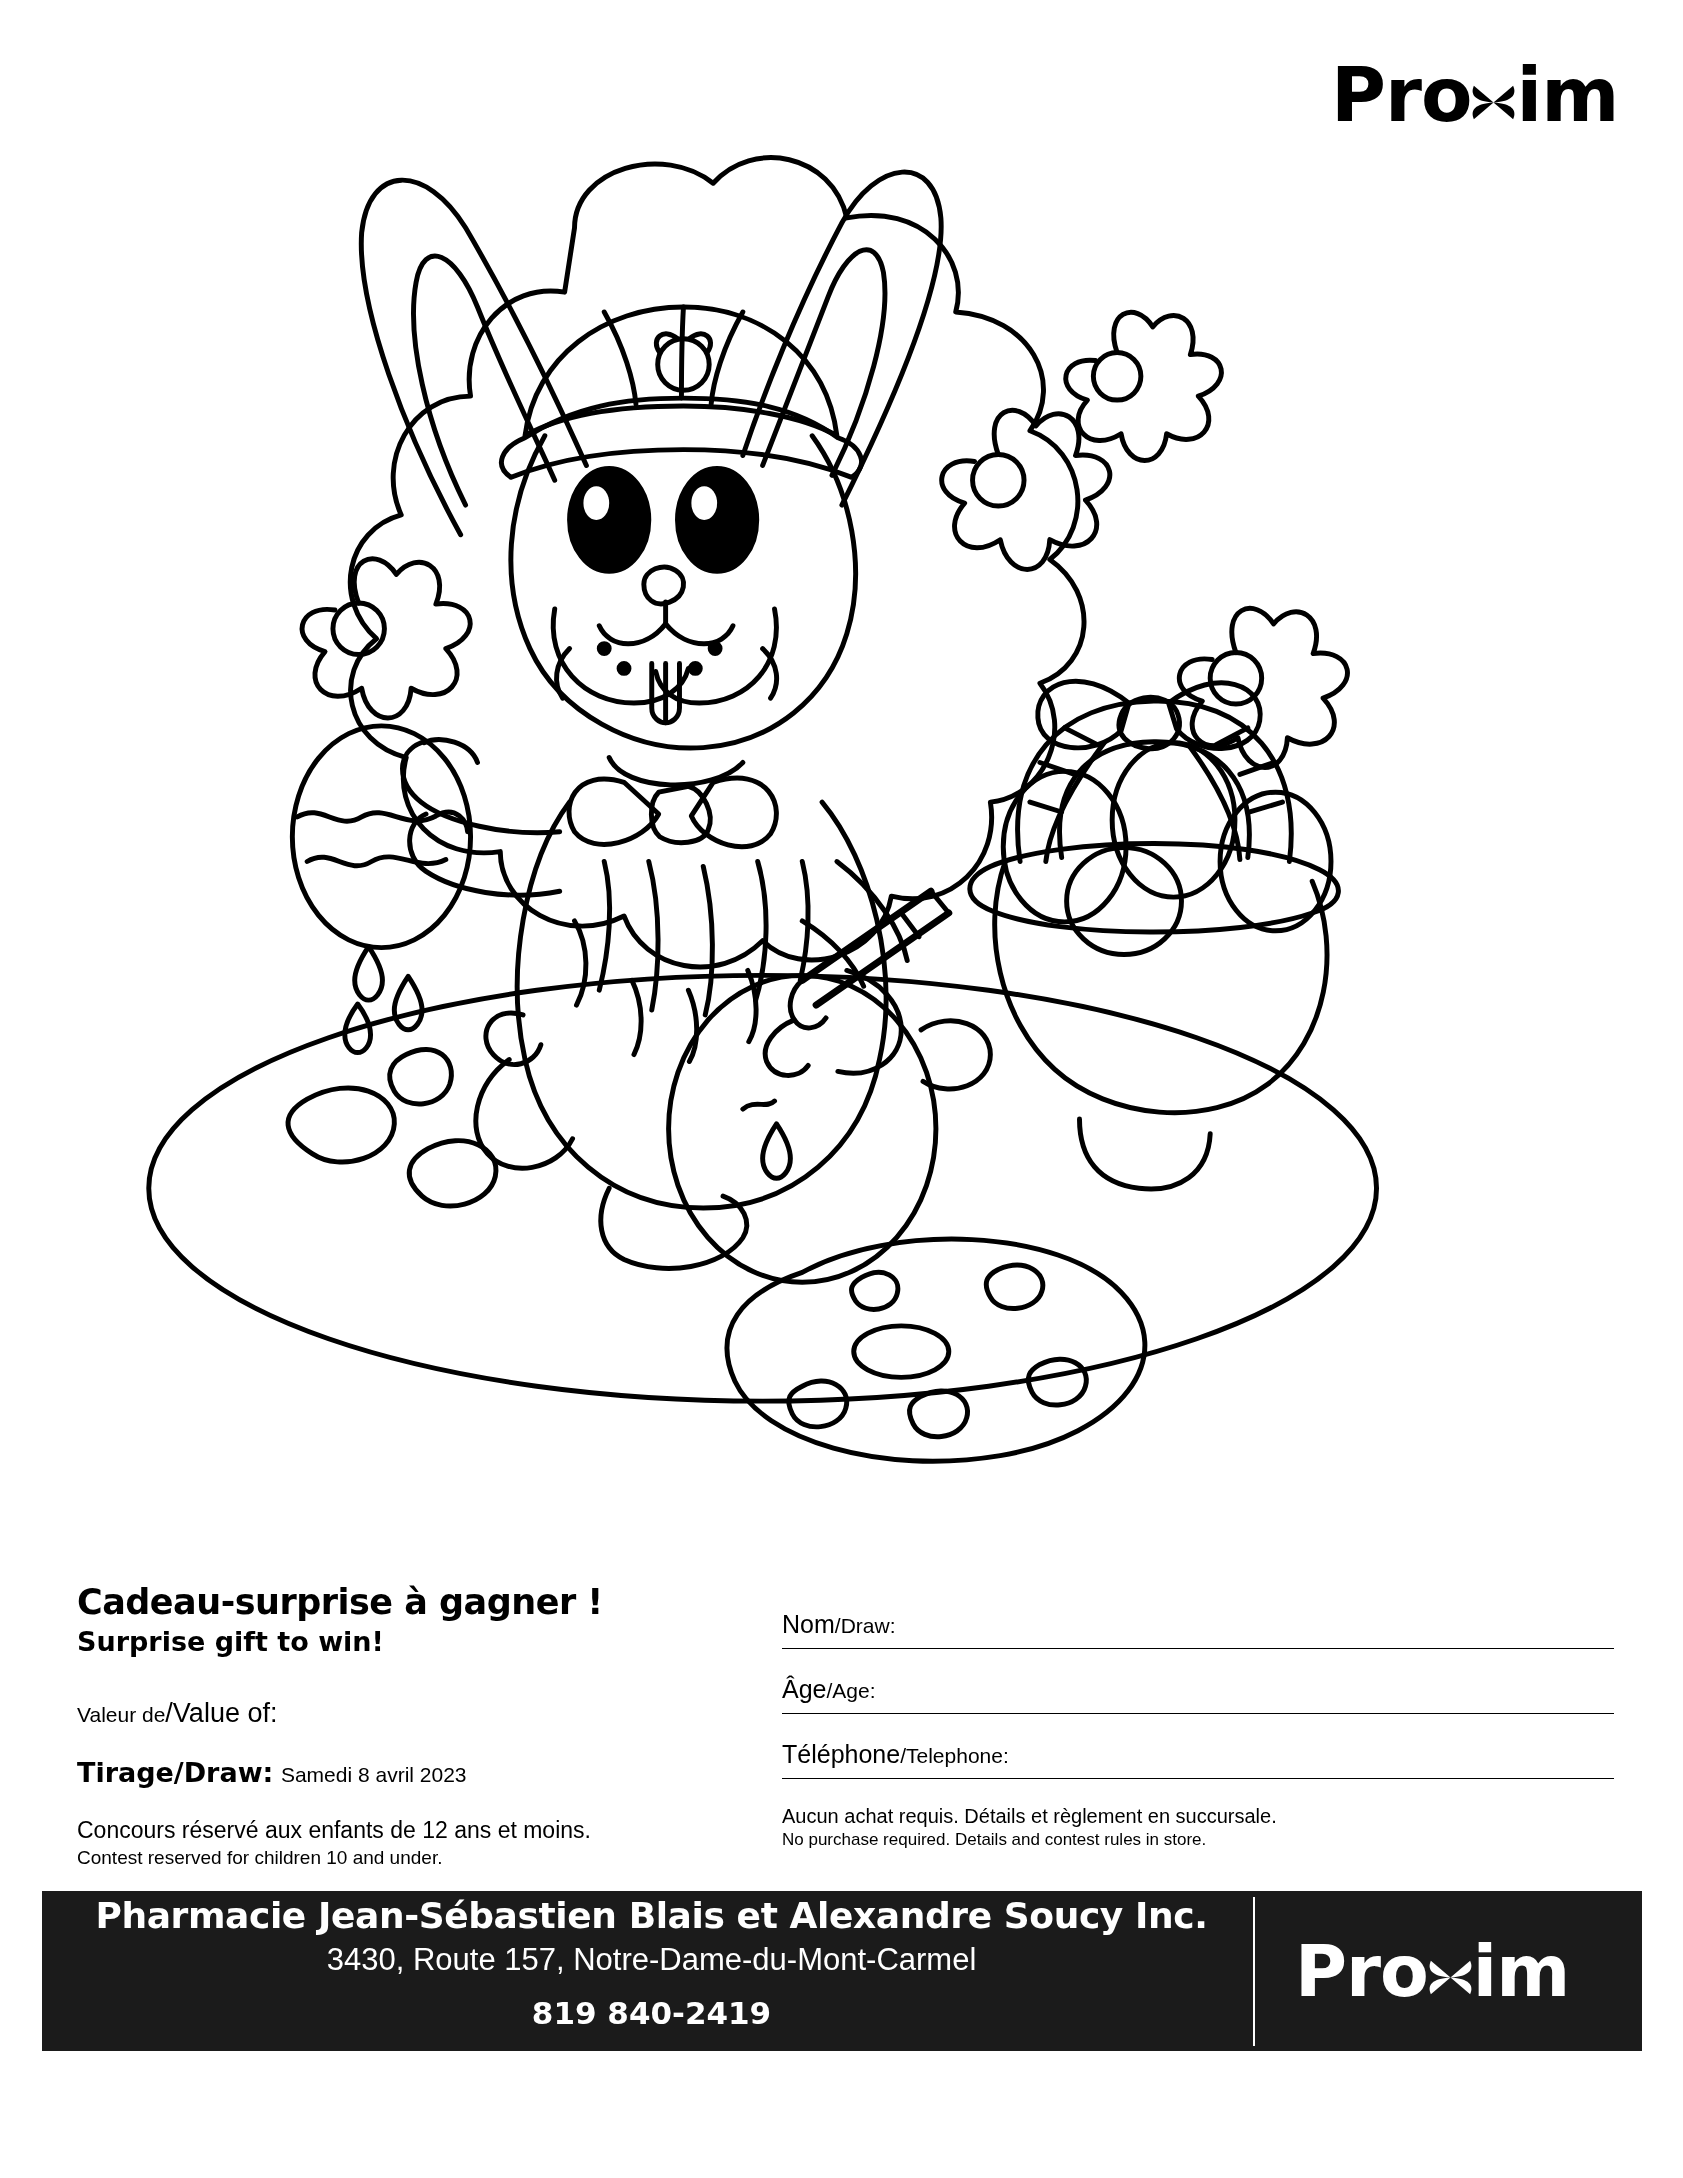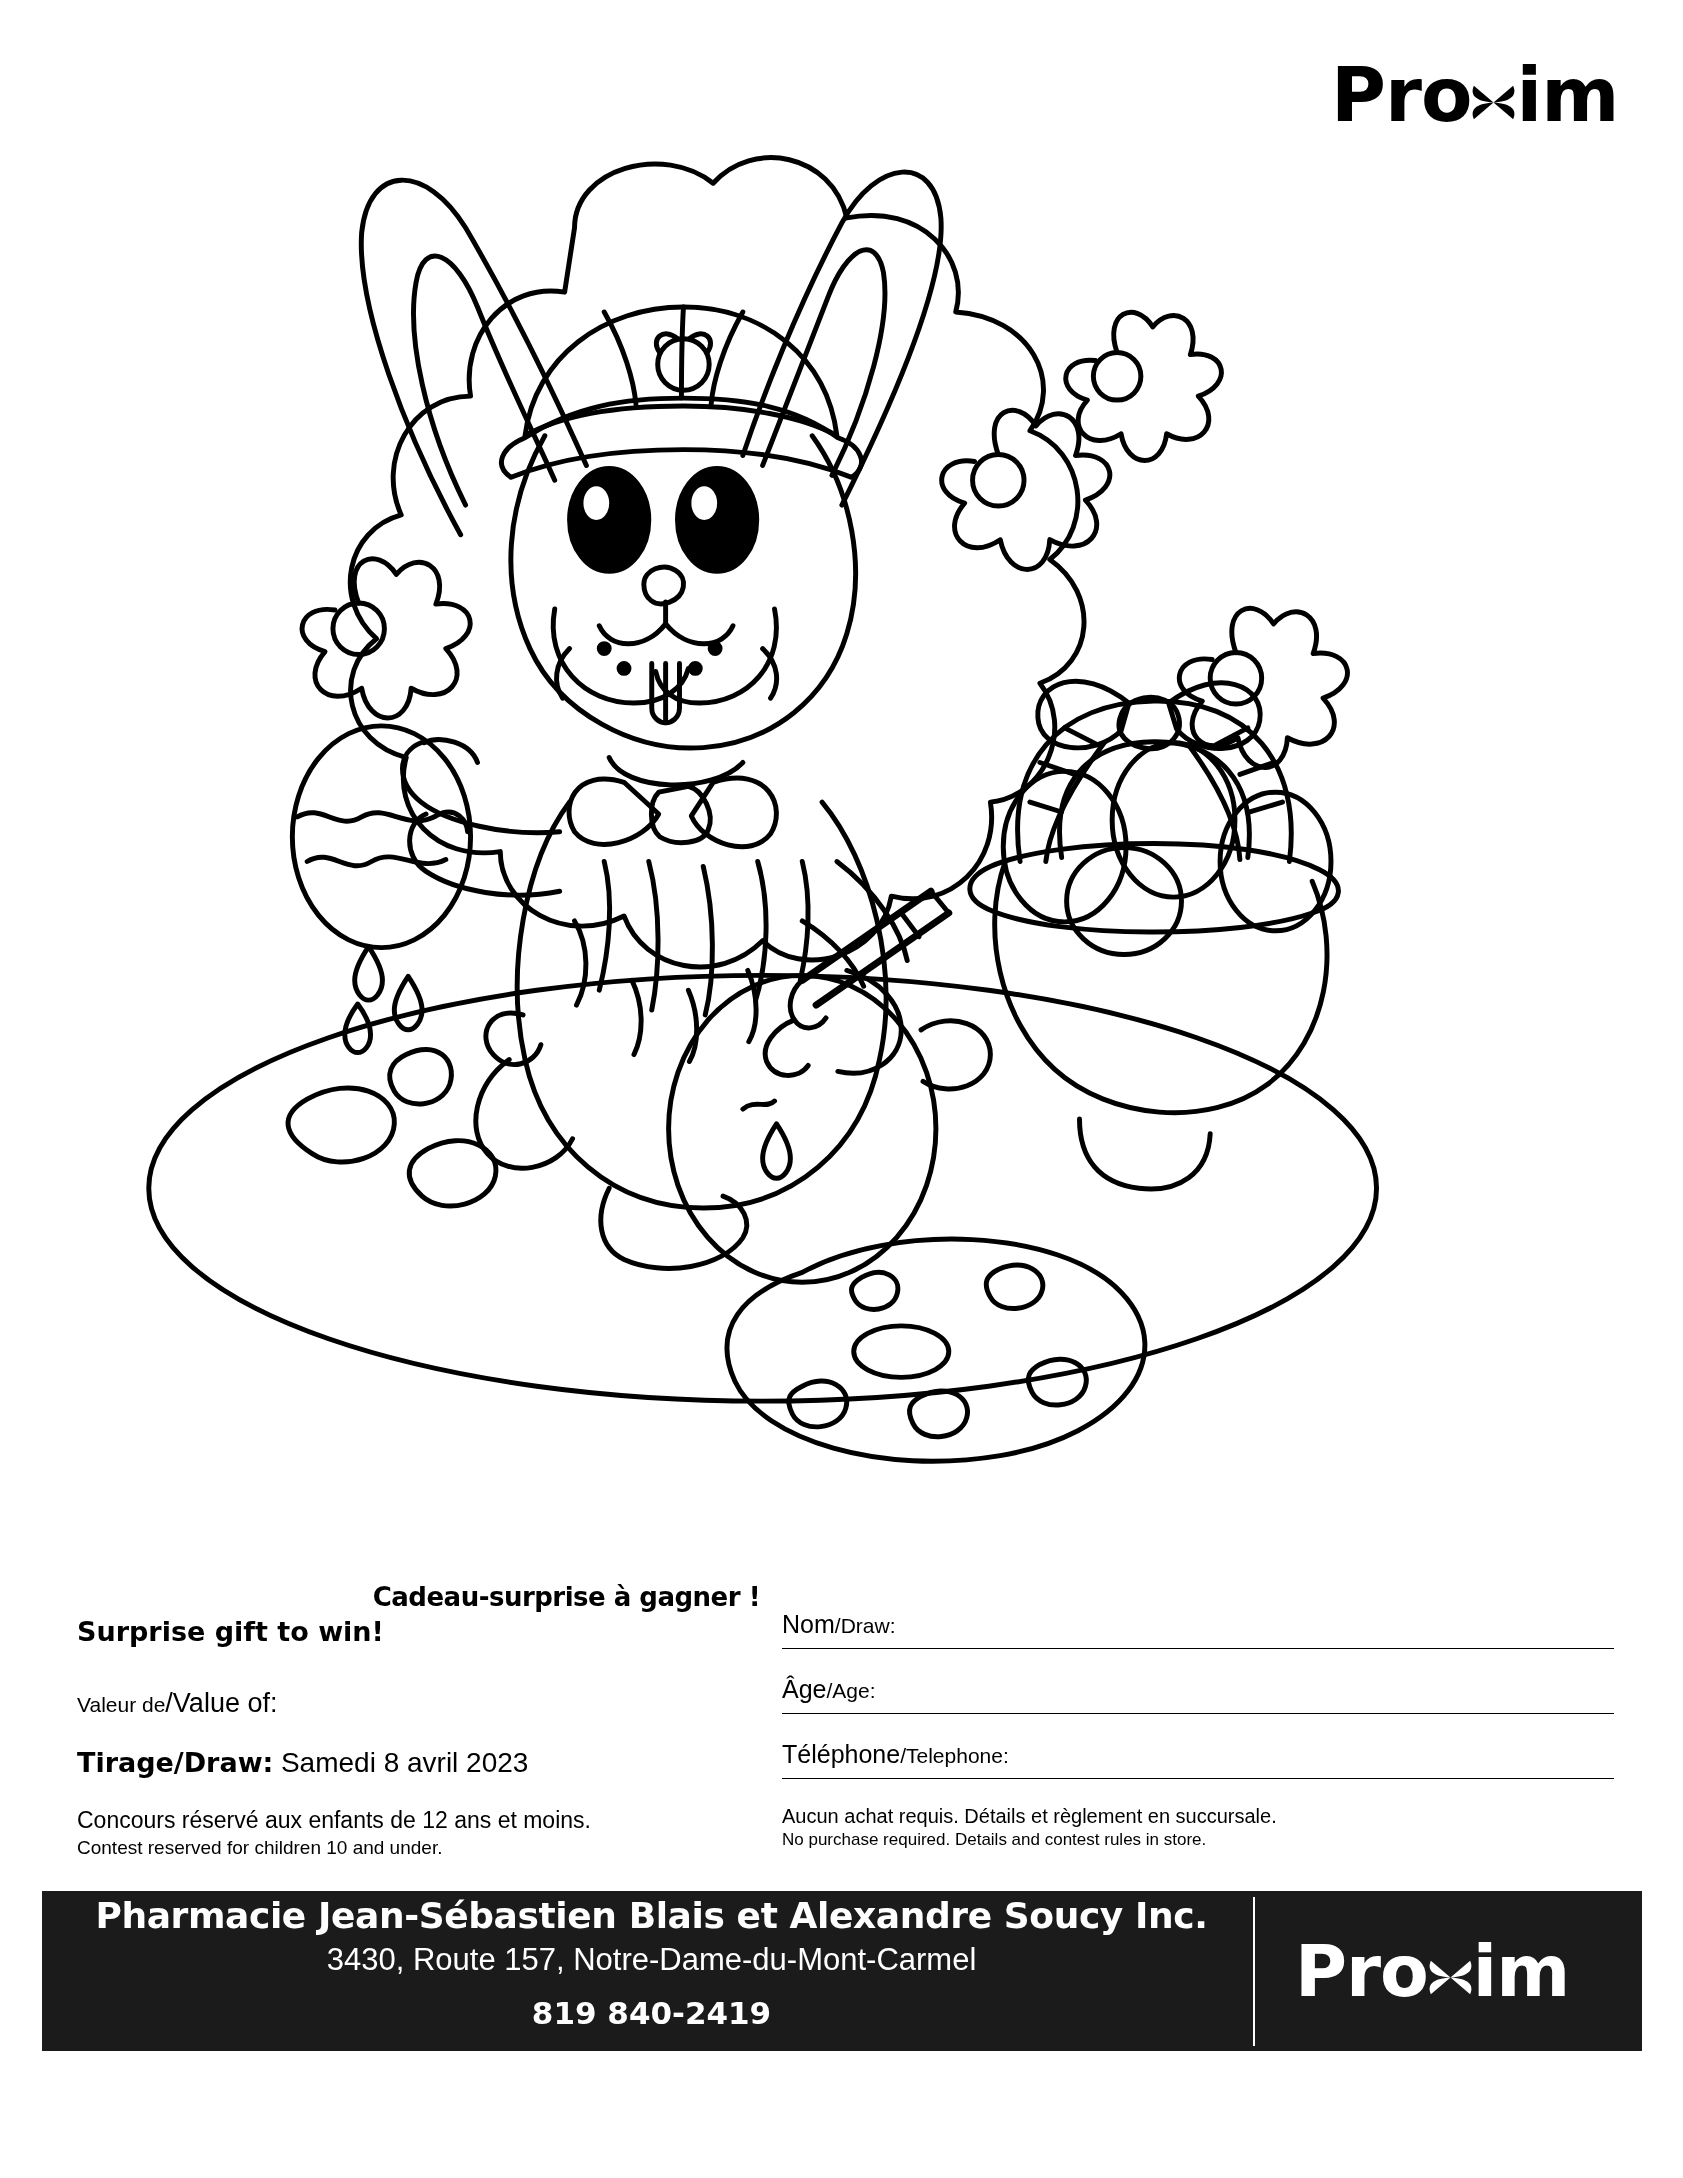--- a/index.html
+++ b/index.html
@@ -55,24 +55,23 @@
   
   .promo {
     position: absolute;
     left: 77px;
     top: 1582px;
     width: 683px;
   }
   .promo .headline-fr {
     font-family: "DejaVu Sans", sans-serif;
     font-weight: bold;
-    font-size: 26px;
+    font-size: 35px;
     letter-spacing: -0.5px;
     margin: 0 0 4px 0;
-    text-align: right;
   }
   .promo .headline-en {
     font-family: "DejaVu Sans", sans-serif;
     font-weight: bold;
     font-size: 27px;
     margin: 0 0 40px 0;
   }
   .promo .value-line {
     font-size: 28px;
     margin: 0 0 28px 0;
@@ -81,21 +80,21 @@
   .promo .value-line .en { font-size: 27px; }
   .promo .draw-line {
     font-size: 27px;
     margin: 0 0 28px 0;
   }
   .promo .draw-line b {
     font-family: "DejaVu Sans", sans-serif;
     font-weight: bold;
     font-size: 27px;
   }
-  .promo .draw-line span.date { font-size: 28px; }
+  .promo .draw-line span.date { font-size: 21px; }
   .promo .rules-fr {
     font-size: 23px;
     margin: 0 0 3px 0;
   }
   .promo .rules-en {
     font-size: 19px;
     margin: 0;
   }
 
   

